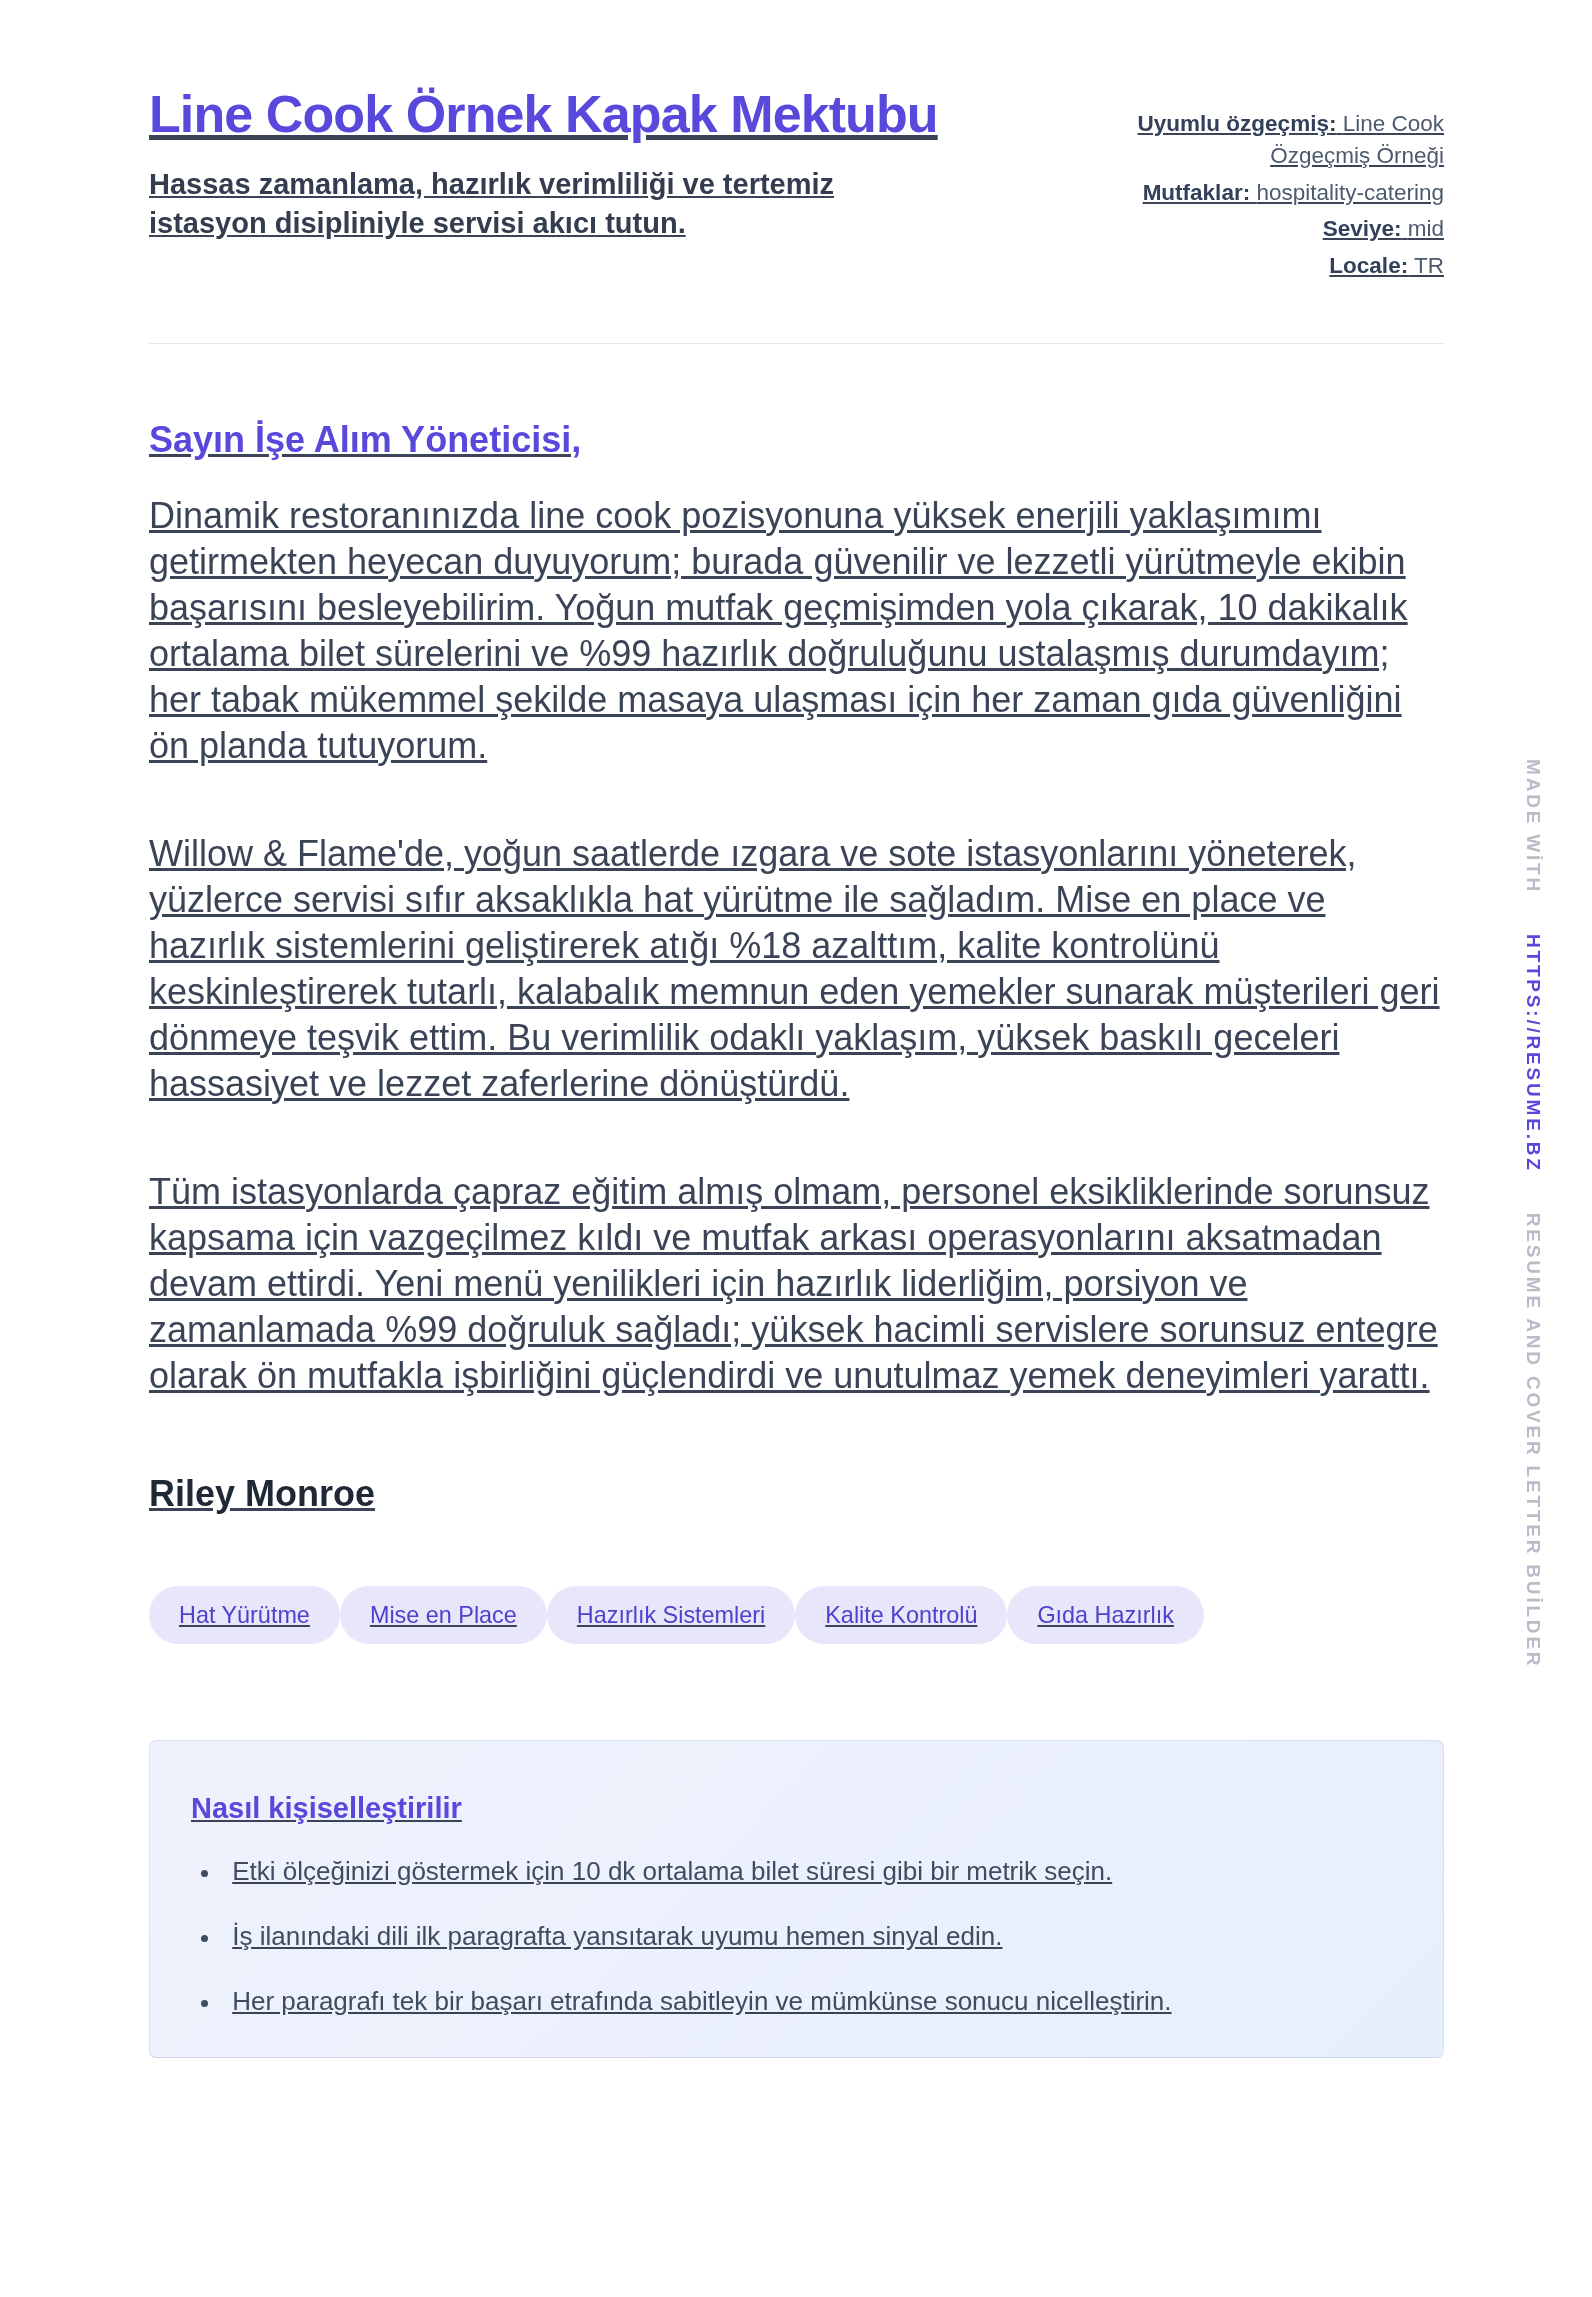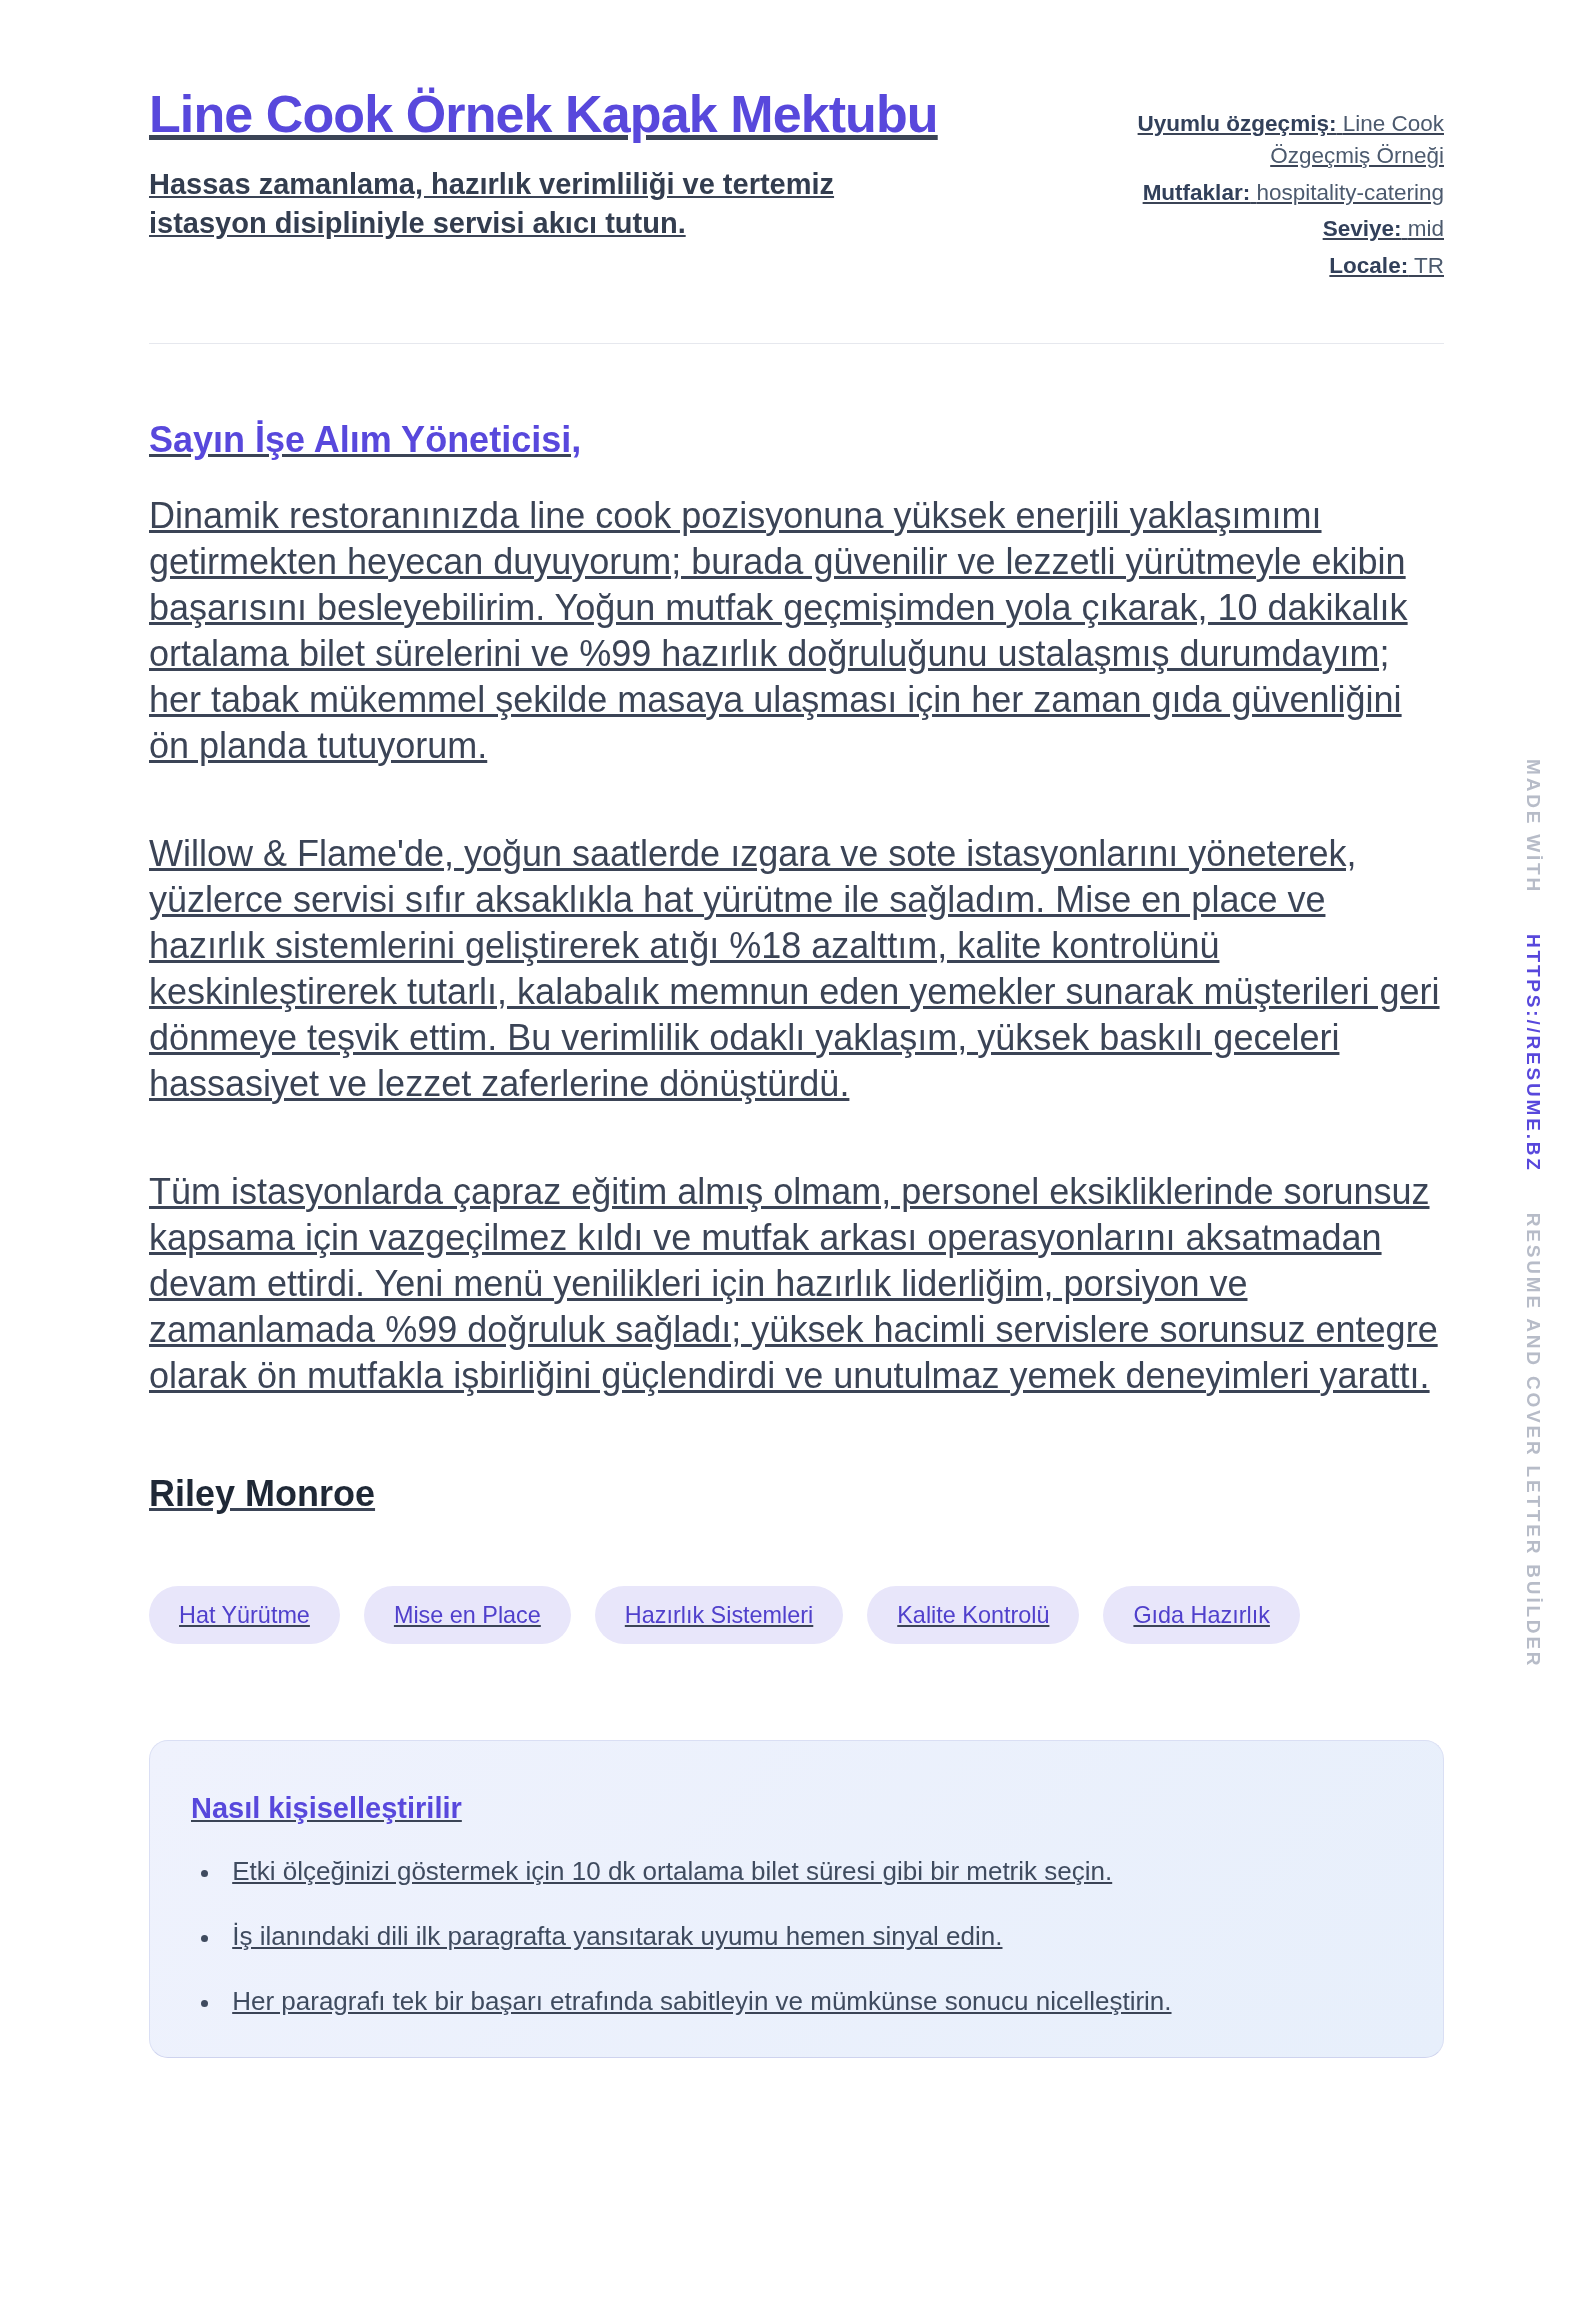--- a/index.html
+++ b/index.html
@@ -90,40 +90,39 @@
     margin:72px 0 0 0;
   }
   .sig-role{
     margin:8.4px 0 0 0;
     color:var(--role-text);
   }
   
   .tags{
     display:flex;
     flex-wrap:wrap;
-    gap:24px;
     margin-top:69px;
   }
   .tag{
     background:var(--tag-bg);
     color:var(--tag-text);
     font-size:23.4px;
     font-weight:500;
     padding:15px 30px;
     border-radius:936px;
     line-height:28px;
     white-space:nowrap;
   }
   
   .tips{
     margin-top:96px;
     background:linear-gradient(135deg,#eff2fd 0%,#e7effb 100%);
     border:0.9px solid #dadff4;
     border-bottom:1.9px solid #ced3ee;
-    border-radius:19px;
+    border-radius:7px;
     padding:51px 41px 37px 41px;
   }
   .tips-title{
     color:var(--accent);
     font-size:29px;
     font-weight:700;
     margin:0 0 15px 0;
   }
   .tips-list{
     margin:0;

